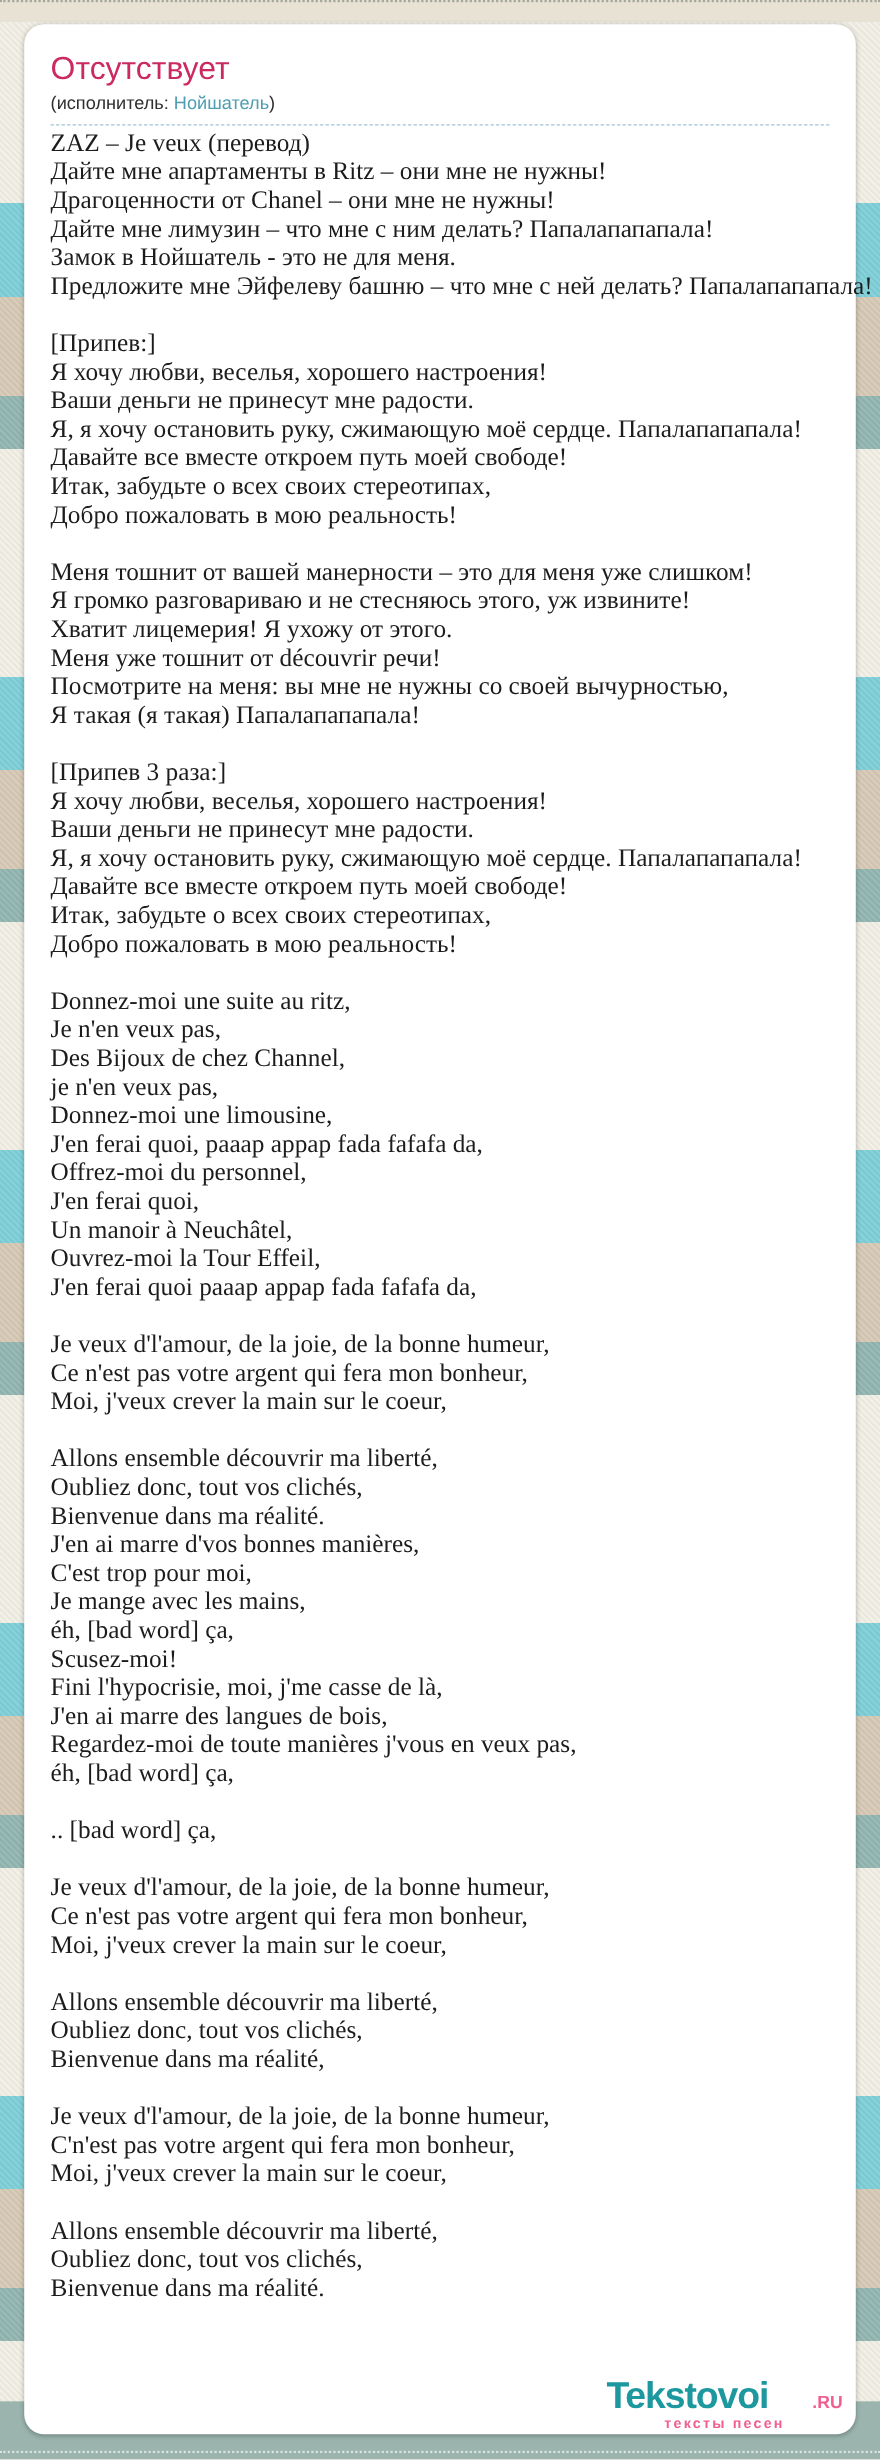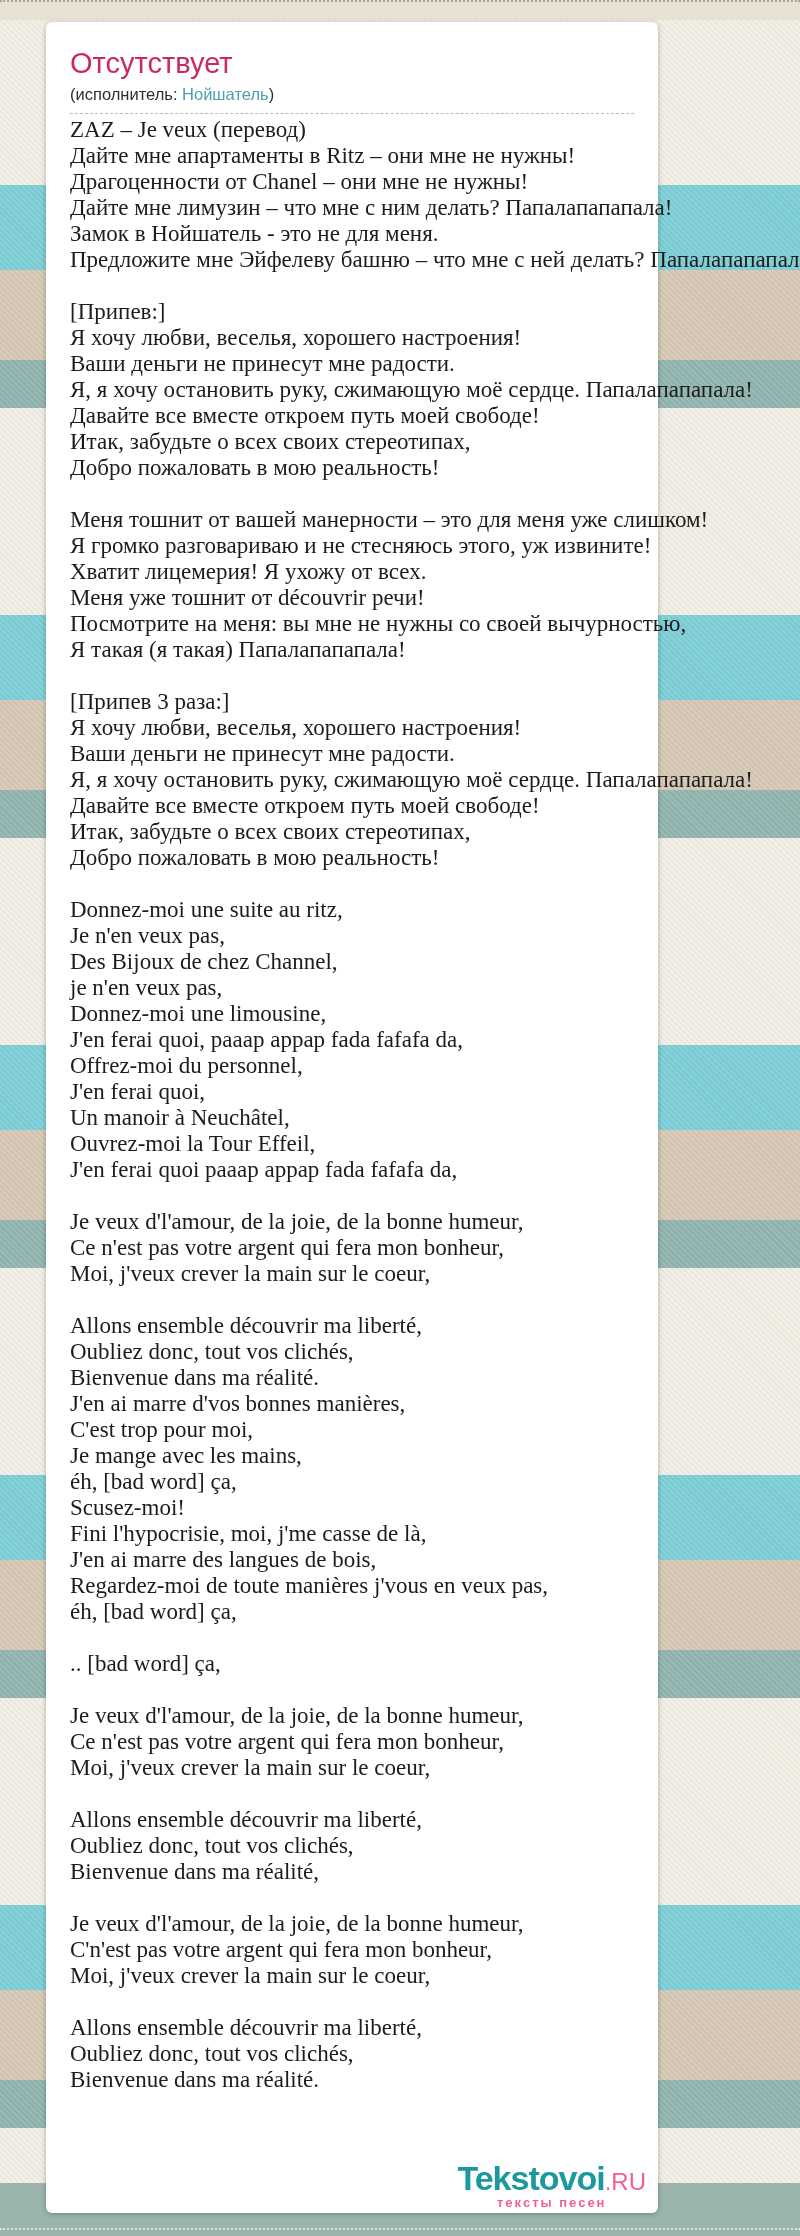--- a/index.html
+++ b/index.html
@@ -38,27 +38,26 @@
     background:#9bb5ae;
   }
   .bottom-band::after {
     content:""; position:absolute; left:0; right:0; bottom:6px;
     border-top:2px dotted rgba(255,255,255,.65);
   }
 
   
   .card {
     position:absolute; left:22px; top:22px;
-    width:612px; height:2191px;
+    width:756px; height:2191px;
     background:#ffffff;
-    border-radius:6px;
+    border-radius:18px;
     box-shadow:0 1px 5px rgba(0,0,0,.28);
     box-sizing:border-box;
     padding:26px 24px 0 24px;
-    margin-left:24px;
   }
 
   .page-title {
     margin:0;
     font-size:29px;
     font-weight:400;
     line-height:1.1;
     color:#cb2a61;
   }
   .artist-line {
@@ -84,22 +83,23 @@
     position:absolute; right:12px; bottom:4px;
     text-align:right; line-height:1;
     text-decoration:none;
     cursor:pointer;
   }
   .logo-main {
     font-size:34px; font-weight:bold;
     color:#1d989f; letter-spacing:-1px;
   }
   .logo-domain {
-    font-size:24px; font-weight:normal;
+    font-size:16px; font-weight:bold;
     color:#f05f90;
+    padding-left:40px;
   }
   .logo-tagline {
     font-size:13px; font-weight:bold;
     color:#f05f90; letter-spacing:2px;
     margin-top:1px;
     text-align:center;
   }
 </style>
 </head>
 <body>
@@ -125,21 +125,21 @@
       <div class="lyrics-line">[Припев:]</div>
       <div class="lyrics-line">Я хочу любви, веселья, хорошего настроения!</div>
       <div class="lyrics-line">Ваши деньги не принесут мне радости.</div>
       <div class="lyrics-line">Я, я хочу остановить руку, сжимающую моё сердце. Папалапапапала!</div>
       <div class="lyrics-line">Давайте все вместе откроем путь моей свободе!</div>
       <div class="lyrics-line">Итак, забудьте о всех своих стереотипах,</div>
       <div class="lyrics-line">Добро пожаловать в мою реальность!</div>
       <div class="lyrics-line">&nbsp;</div>
       <div class="lyrics-line">Меня тошнит от вашей манерности – это для меня уже слишком!</div>
       <div class="lyrics-line">Я громко разговариваю и не стесняюсь этого, уж извините!</div>
-      <div class="lyrics-line">Хватит лицемерия! Я ухожу от всех.</div>
+      <div class="lyrics-line">Хватит лицемерия! Я ухожу от этого.</div>
       <div class="lyrics-line">Меня уже тошнит от découvrir речи!</div>
       <div class="lyrics-line">Посмотрите на меня: вы мне не нужны со своей вычурностью,</div>
       <div class="lyrics-line">Я такая (я такая) Папалапапапала!</div>
       <div class="lyrics-line">&nbsp;</div>
       <div class="lyrics-line">[Припев 3 раза:]</div>
       <div class="lyrics-line">Я хочу любви, веселья, хорошего настроения!</div>
       <div class="lyrics-line">Ваши деньги не принесут мне радости.</div>
       <div class="lyrics-line">Я, я хочу остановить руку, сжимающую моё сердце. Папалапапапала!</div>
       <div class="lyrics-line">Давайте все вместе откроем путь моей свободе!</div>
       <div class="lyrics-line">Итак, забудьте о всех своих стереотипах,</div>

